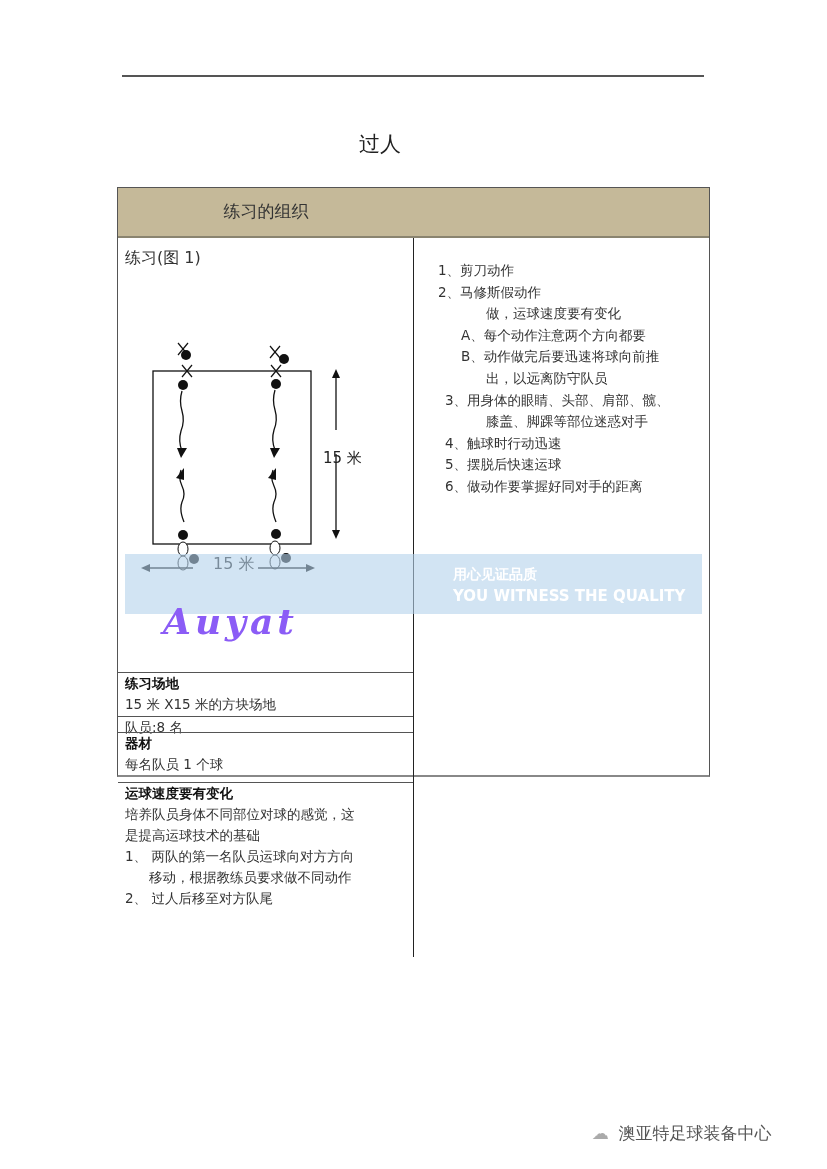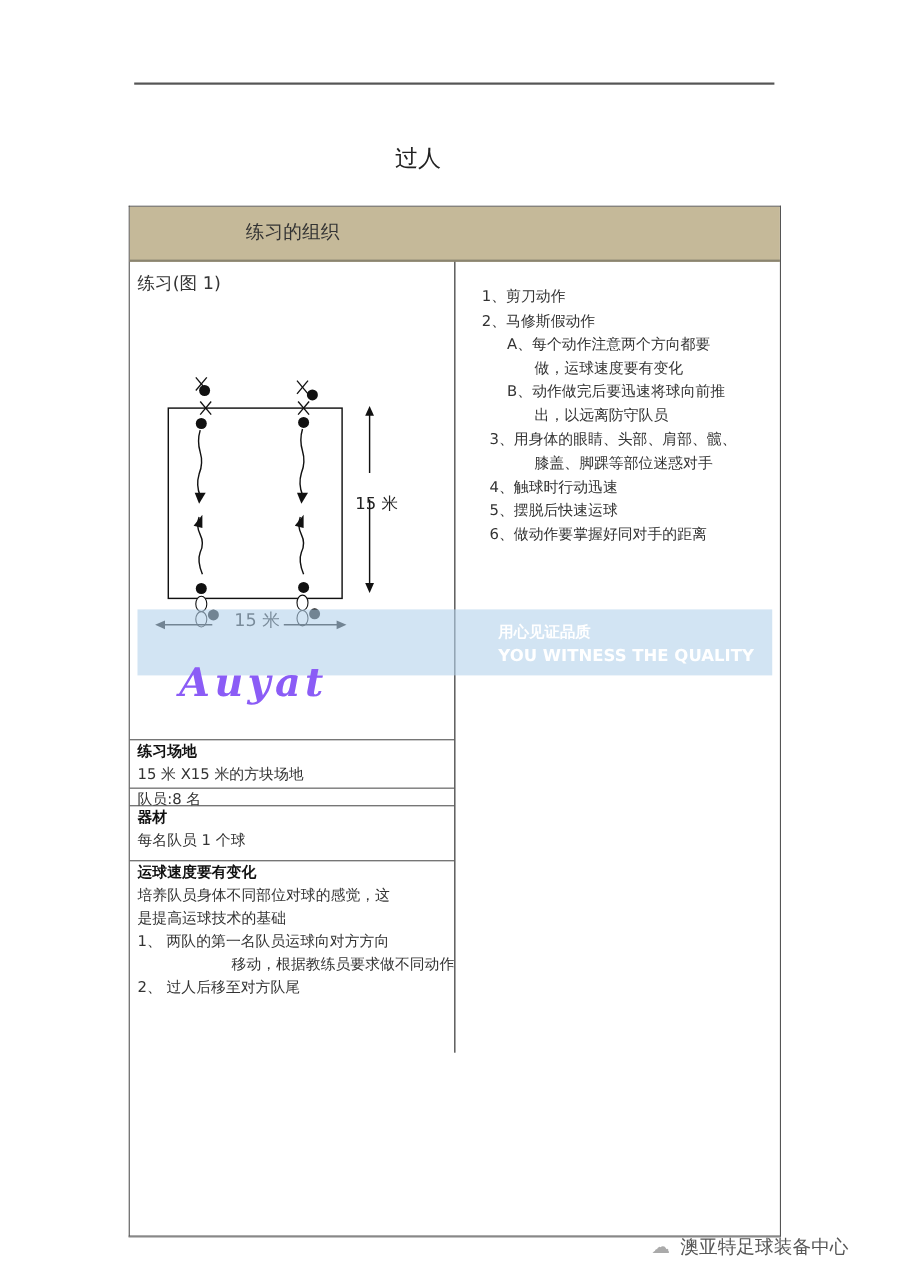--- a/index.html
+++ b/index.html
@@ -1,21 +1,21 @@
 <!DOCTYPE html>
 <html><head>
 <meta charset="utf-8">
 <style>
   html, body { margin:0; padding:0; background:#ffffff; }
   body { width:827px; height:1169px; position:relative; overflow:hidden;
          font-family:"DejaVu Sans","Liberation Sans",sans-serif; color:#222; }
   .top-rule { position:absolute; left:122px; top:75px; width:582px; height:2px; background:#555; }
   .doc-title { position:absolute; left:0; width:760px; top:130px; text-align:center;
                font-family:Liberation Mono, monospace; font-size:21px; color:#222; }
-  .tbl { position:absolute; left:117px; top:187px; width:593px; height:938px;
+  .tbl { position:absolute; left:117px; top:187px; width:593px; height:590px;
          border:1px solid #555; box-sizing:border-box; border-bottom:2px solid #888; }
   .hdr { position:absolute; left:0; top:0; width:591px; height:50px; background:#c5b999;
          border-bottom:2px solid #8a8470; box-sizing:border-box; }
   .hdr .cell { position:absolute; top:0; height:48px; line-height:46px; text-align:center;
                font-family:"DejaVu Serif","Liberation Serif",serif; font-size:17px; color:#333; }
   .hdr .c1 { left:0; width:296px; }
   .hdr .c2 { left:296px; width:295px; border-left:1px solid #222; }
   .vdiv { position:absolute; left:295px; top:50px; width:1px; height:719px; background:#222; }
   .diag-label { position:absolute; left:7px; top:60px; font-size:16px; color:#333; }
   .row { position:absolute; left:0; width:295px; border-top:1px solid #555; box-sizing:border-box;
@@ -103,29 +103,29 @@
   </div>
   <div class="row" style="top:528px;height:44px;margin-top:16px;">
     <b>器材</b>
     <span>每名队员 1 个球</span>
   </div>
   <div class="row" style="top:594px;height:175px;">
     <b>运球速度要有变化</b>
     <div>培养队员身体不同部位对球的感觉，这</div>
     <div>是提高运球技术的基础</div>
     <div>1、 两队的第一名队员运球向对方方向</div>
-    <div style="padding-left:24px;text-align:right;">移动，根据教练员要求做不同动作</div>
+    <div style="padding-left:24px;">移动，根据教练员要求做不同动作</div>
     <div>2、 过人后移至对方队尾</div>
   </div>
 
   <div class="ol">
     <div>1、剪刀动作</div>
     <div>2、马修斯假动作</div>
+    <div style="padding-left:48px;">做，运球速度要有变化</div>
     <div style="padding-left:23px;">A、每个动作注意两个方向都要</div>
-    <div style="padding-left:48px;">做，运球速度要有变化</div>
     <div style="padding-left:23px;">B、动作做完后要迅速将球向前推</div>
     <div style="padding-left:48px;">出，以远离防守队员</div>
     <div style="padding-left:7px;">3、用身体的眼睛、头部、肩部、髋、</div>
     <div style="padding-left:48px;">膝盖、脚踝等部位迷惑对手</div>
     <div style="padding-left:7px;">4、触球时行动迅速</div>
     <div style="padding-left:7px;">5、摆脱后快速运球</div>
     <div style="padding-left:7px;">6、做动作要掌握好同对手的距离</div>
   </div>
 </div>
 

